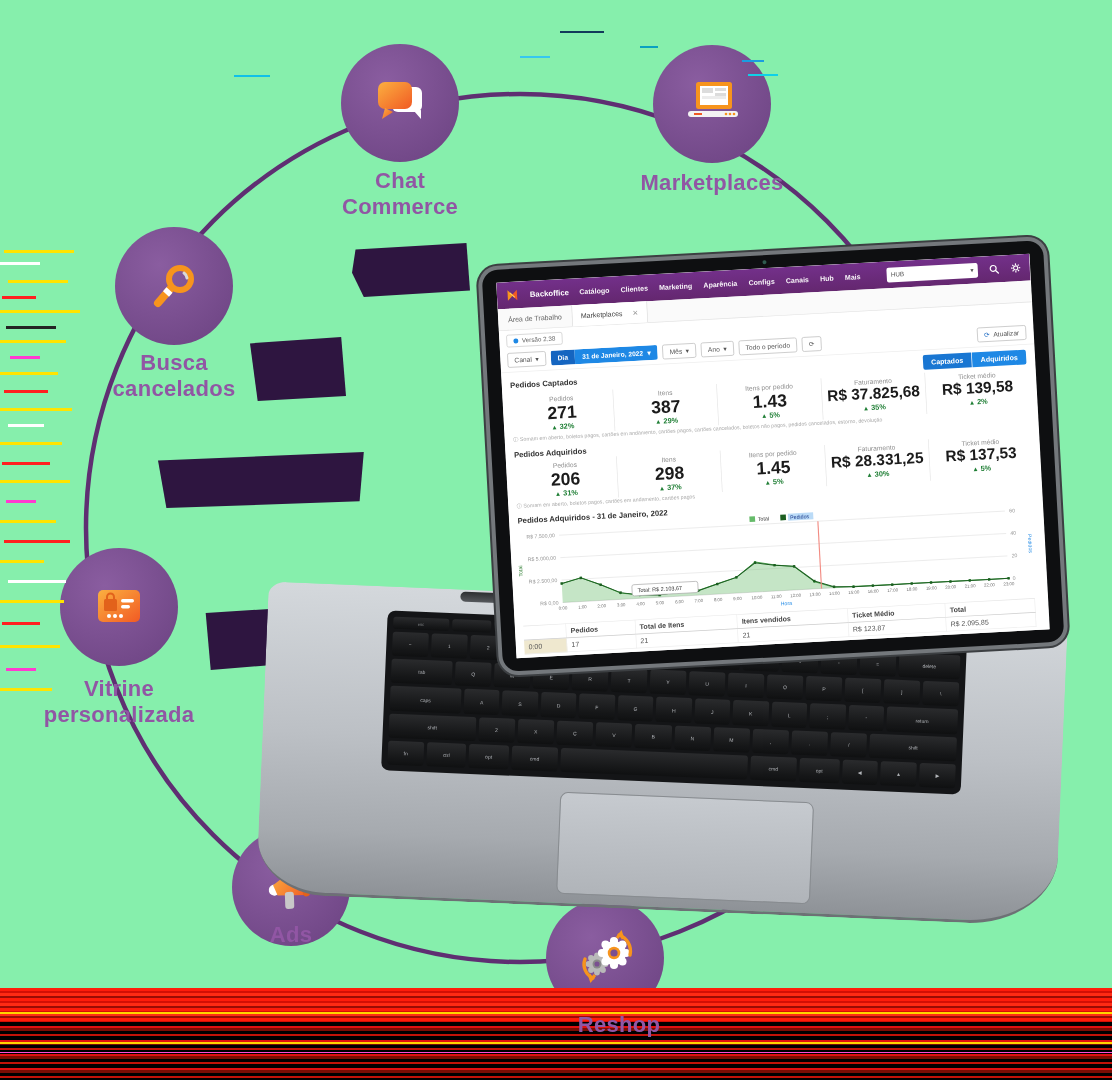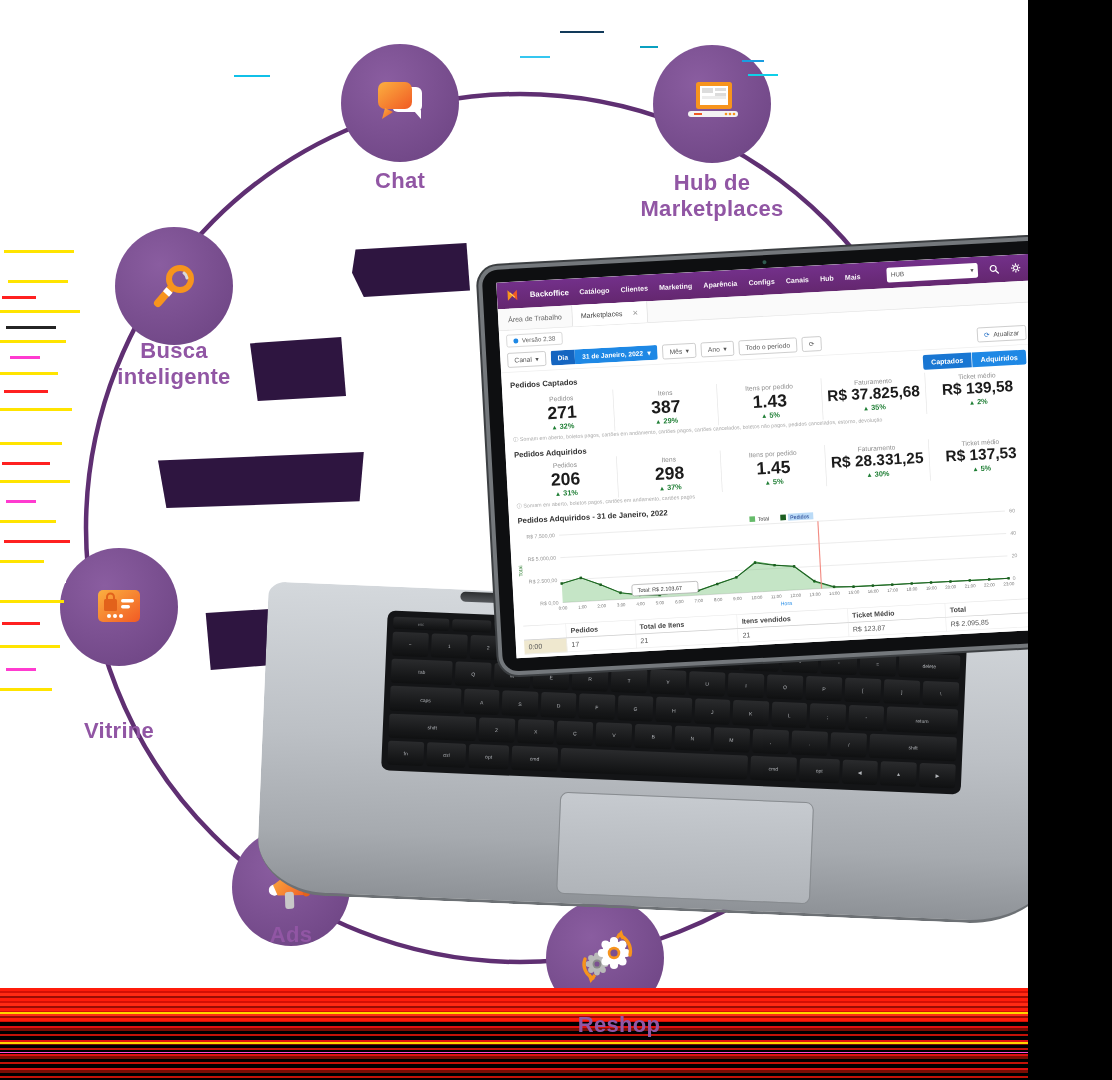--- a/index.html
+++ b/index.html
@@ -1,17 +1,17 @@
 <!DOCTYPE html>
 <html><head>
 <meta charset="utf-8">
 <style>
   html,body{margin:0;padding:0;background:#000;}
   body{font-family:"Liberation Sans",sans-serif;}
-  .stage{position:relative;width:1028px;height:1080px;background:#ffffff;overflow:hidden;}
+  .stage{position:relative;width:1112px;height:1080px;background:#86efac;overflow:hidden;}
   svg.ring{position:absolute;left:0;top:0;z-index:1;}
   .blob{position:absolute;background:#2e1540;z-index:2;}
   .circle{position:absolute;width:118px;height:118px;border-radius:50%;
     background:radial-gradient(circle at 38% 32%,#8a5da0,#744a8a 70%,#6a4180);
     display:flex;align-items:center;justify-content:center;z-index:3;}
   .feat-label{position:absolute;width:240px;text-align:center;color:#9156a4;font-weight:bold;
     font-size:22px;line-height:1.18;z-index:8;letter-spacing:.3px;}
   
   .lap-screen{position:absolute;left:492px;top:255px;width:562px;height:402px;
     transform:rotate(-3.1deg);z-index:4;}
@@ -117,72 +117,73 @@
             </linearGradient>
           </defs>
           <rect x="24" y="16" width="30" height="25" rx="6" fill="#fff"></rect>
           <path d="M46 40 l7 8 v-9 z" fill="#fff"></path>
           <rect x="10" y="11" width="34" height="27" rx="7" fill="url(#og)"></rect>
           <path d="M17 37 l-3 11 l11 -7 z" fill="url(#og)"></path>
         </svg>
       </div>
       <div class="feat-label" style="left: 280px; top: 168px;">
         <div>Chat</div>
+        <div>Commerce</div>
       </div>
       <div class="circle" style="left: 653px; top: 45px;">
         <svg width="64" height="64" viewBox="0 0 64 64">
           <rect x="16" y="10" width="36" height="27" rx="2.5" fill="#f7941d"></rect>
           <rect x="20" y="14" width="28" height="19" fill="#fff"></rect>
           <rect x="22" y="16" width="11" height="5" fill="#dcdcdc"></rect>
           <rect x="35" y="16" width="11" height="3" fill="#dcdcdc"></rect>
           <rect x="35" y="21" width="11" height="3" fill="#dcdcdc"></rect>
           <rect x="22" y="24" width="24" height="3" fill="#ececec"></rect>
           <rect x="8" y="39" width="50" height="6" rx="3" fill="#f3f3f3"></rect>
           <rect x="14" y="41" width="8" height="2" fill="#f15a24"></rect>
           <circle cx="46" cy="42" r="1.3" fill="#f7941d"></circle>
           <circle cx="50" cy="42" r="1.3" fill="#f7941d"></circle>
           <circle cx="54" cy="42" r="1.3" fill="#f7941d"></circle>
         </svg>
       </div>
       <div class="feat-label" style="left: 592px; top: 170px;">
-        <div>Hub de</div>
         <div>Marketplaces</div>
       </div>
       <div class="circle" style="left: 115px; top: 227px;">
         <svg width="64" height="64" viewBox="0 0 64 64">
           <circle cx="38" cy="25" r="11" fill="none" stroke="#f7941d" stroke-width="6"></circle>
           <path d="M42 19 a7 7 0 0 1 3 5" stroke="#d9d9d9" stroke-width="3" fill="none" stroke-linecap="round"></path>
           <path d="M29 34 L16 49" stroke="#f7941d" stroke-width="8" stroke-linecap="round"></path>
           <path d="M27.5 36 L24 40" stroke="#fff" stroke-width="8"></path>
         </svg>
       </div>
-      <div class="feat-label" style="left: 54px; top: 338px; text-align: center;">
+      <div class="feat-label" style="left: 54px; top: 350px; text-align: center;">
         <div>Busca</div>
-        <div>inteligente</div>
+        <div>cancelados</div>
       </div>
       <div class="circle" style="left: 60px; top: 548px;">
         <svg width="64" height="64" viewBox="0 0 64 64">
           <defs>
             <linearGradient id="og" x1="0" y1="0" x2="1" y2="1">
               <stop offset="0" stop-color="#fbb040"></stop>
               <stop offset="1" stop-color="#f15a24"></stop>
             </linearGradient>
           </defs>
           <rect x="11" y="15" width="42" height="32" rx="5" fill="url(#og)"></rect>
           <rect x="17" y="24" width="13" height="12" rx="1.5" fill="#e2621b"></rect>
           <path d="M20 24 v-2 a3.5 3.5 0 0 1 7 0 v2" stroke="#e2621b" stroke-width="2" fill="none"></path>
           <rect x="34" y="24" width="13" height="3.4" rx="1.7" fill="#fff"></rect>
           <rect x="34" y="30" width="9" height="3.4" rx="1.7" fill="#fff"></rect>
           <circle cx="22" cy="41" r="2" fill="#fff"></circle>
           <circle cx="28" cy="41" r="2" fill="#fff"></circle>
           <circle cx="34" cy="41" r="2" fill="#fff"></circle>
         </svg>
       </div>
-      <div class="feat-label" style="left: -1px; top: 676px; margin-top: 42px;">
+      <div class="feat-label" style="left: -1px; top: 676px;">
         <div>Vitrine</div>
+        <div>personalizada</div>
       </div>
       <div class="circle" style="left: 232px; top: 828px;">
         <svg width="64" height="64" viewBox="0 0 64 64">
           <defs>
             <linearGradient id="og" x1="0" y1="0" x2="1" y2="1">
               <stop offset="0" stop-color="#fbb040"></stop>
               <stop offset="1" stop-color="#f15a24"></stop>
             </linearGradient>
           </defs>
           <g transform="rotate(-14 32 32)">

